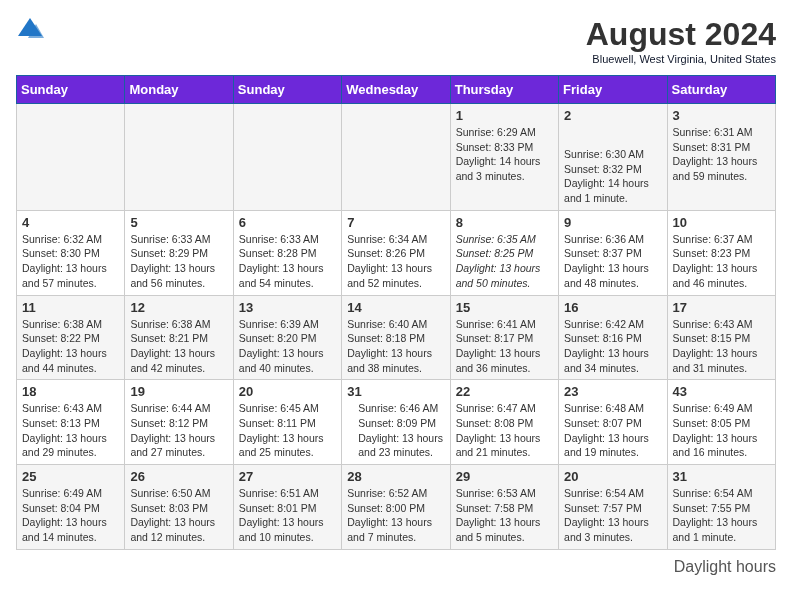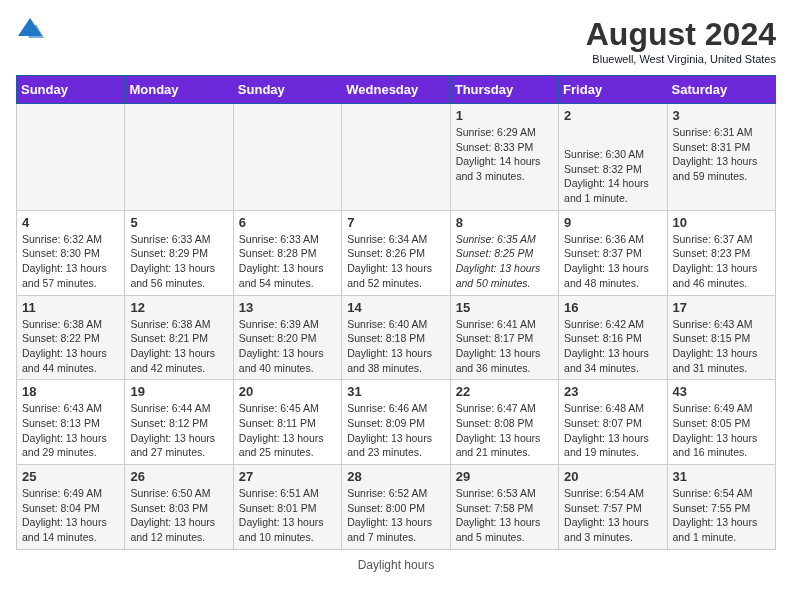--- a/index.html
+++ b/index.html
@@ -91,23 +91,23 @@
       line-height: 1.4;
     }
     .empty-cell {
       background: #fff;
     }
     tbody tr:nth-child(odd) .empty-cell {
       background: #f5f5f5;
     }
     .footer-note {
       margin-top: 8px;
-      font-size: 12px;
+      font-size: 16px;
       color: #555;
-      text-align: center;
+      text-align: right;
     }
   </style>
 </head>
 <body>
 
 <div class="header-area">
   <div class="logo">
     <svg class="logo-icon" viewBox="0 0 28 24" xmlns="http://www.w3.org/2000/svg">
       <polygon points="14,2 26,20 2,20" fill="#2176c7"></polygon>
       <polygon points="20,8 28,22 12,22" fill="#2176c7" opacity="0.6"></polygon>
@@ -278,21 +278,21 @@
         </td>
         <td>
           <span class="day-number">20</span>
           <div class="day-info" style="white-space: pre-line;">Sunrise: 6:45 AM
 Sunset: 8:11 PM
 Daylight: 13 hours
 and 25 minutes.</div>
         </td>
         <td>
           <span class="day-number">31</span>
-          <div class="day-info" style="white-space: pre-line;">Sunrise: 6:46 AM
+          <div class="day-info" style="white-space: pre-line; margin-left: 11px;">Sunrise: 6:46 AM
 Sunset: 8:09 PM
 Daylight: 13 hours
 and 23 minutes.</div>
         </td>
         <td>
           <span class="day-number">22</span>
           <div class="day-info" style="white-space: pre-line;">Sunrise: 6:47 AM
 Sunset: 8:08 PM
 Daylight: 13 hours
 and 21 minutes.</div>

